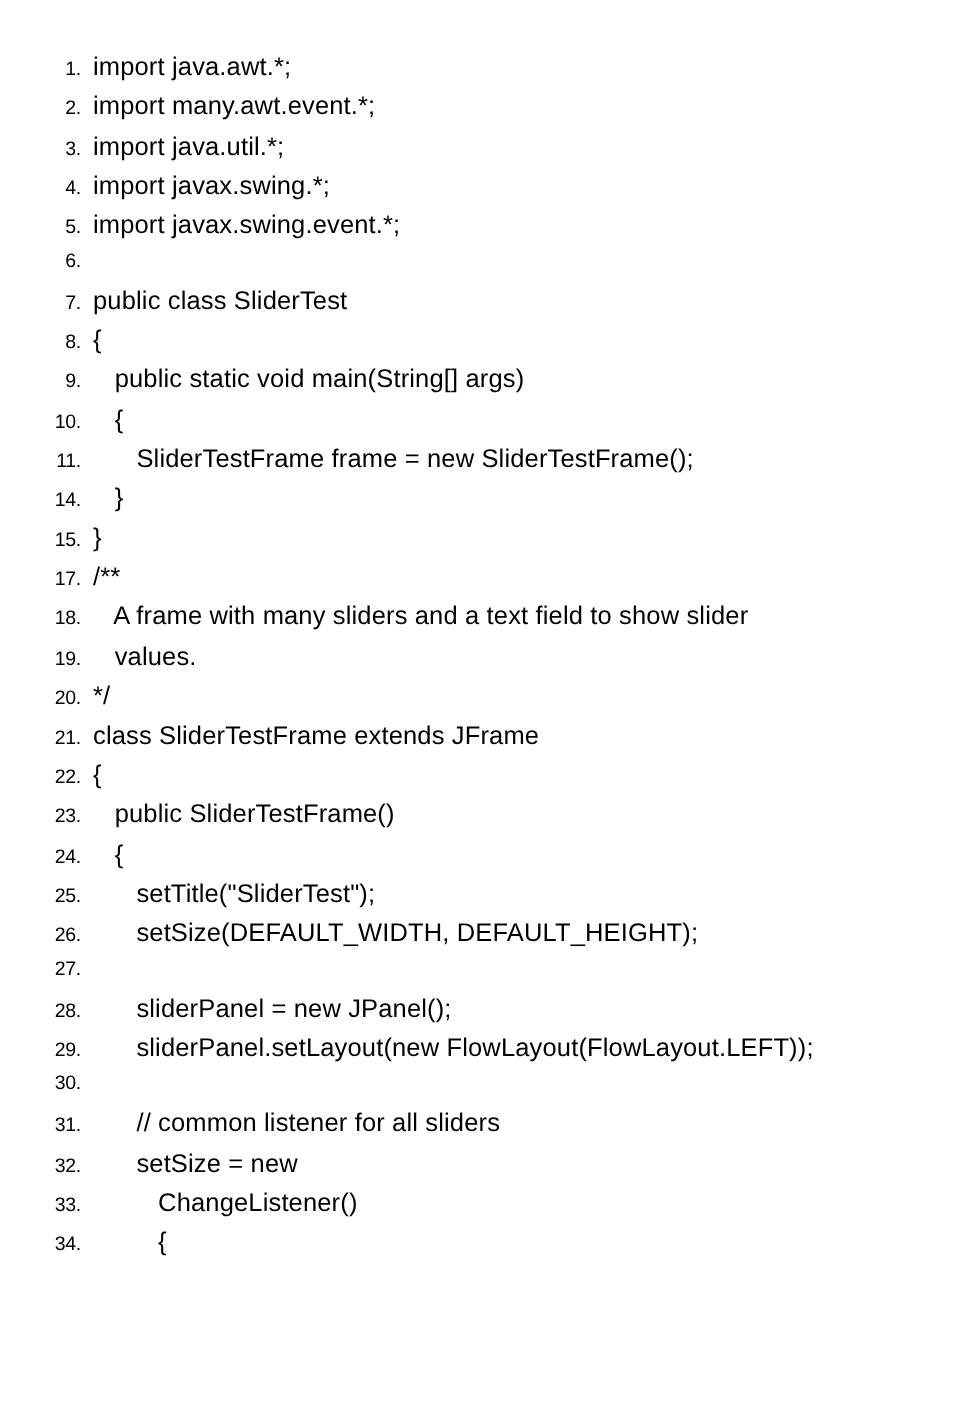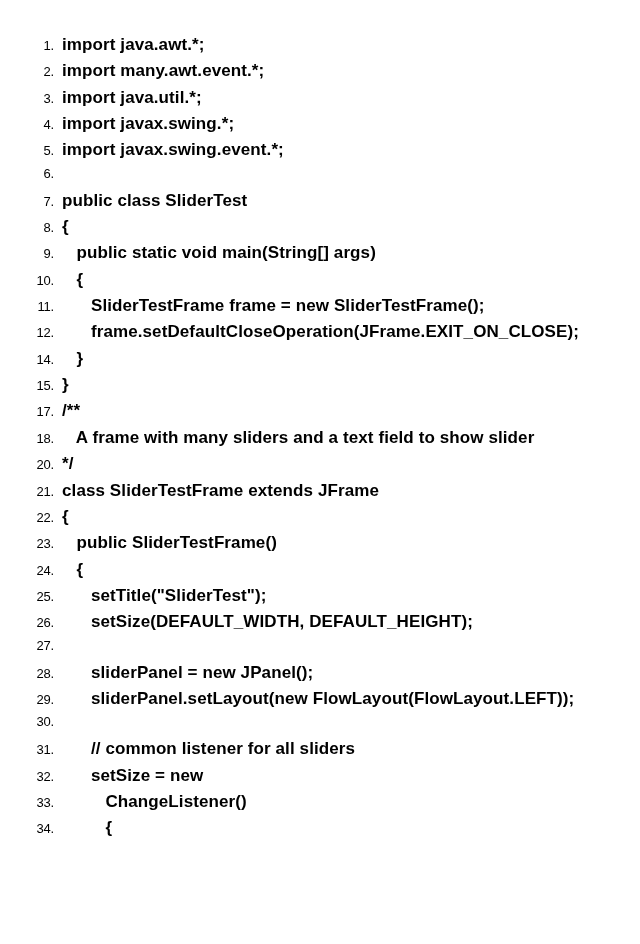--- a/index.html
+++ b/index.html
@@ -33,21 +33,21 @@
       letter-spacing: -0.2px;
     }
     .line-num::after {
       content: ".";
     }
     .code {
       font-family: 'Lucida Sans', 'Lucida Grande', 'Helvetica', sans-serif;
       font-size: 17px;
       letter-spacing: 0.1px;
       white-space: pre;
-      font-weight: 700;
+      font-weight: 400;
       text-align: center;
     }
   </style>
 </head>
 <body>
 
 <div class="code-container">
     <div class="line">
       <span class="line-num">1</span>
       <span class="code">import java.awt.*;</span>
@@ -86,38 +86,38 @@
     </div>
     <div class="line">
       <span class="line-num">10</span>
       <span class="code">   {</span>
     </div>
     <div class="line">
       <span class="line-num">11</span>
       <span class="code">      SliderTestFrame frame = new SliderTestFrame();</span>
     </div>
     <div class="line">
-      <span class="line-num">12</span>
-      <span class="code">      frame.setDefaultCloseOperation(JFrame.EXIT_ON_CLOSE);</span>
-    </div>
-    <div class="line">
       <span class="line-num">14</span>
       <span class="code">   }</span>
     </div>
     <div class="line">
       <span class="line-num">15</span>
       <span class="code">}</span>
     </div>
     <div class="line">
       <span class="line-num">17</span>
       <span class="code">/**</span>
     </div>
     <div class="line">
       <span class="line-num">18</span>
       <span class="code">   A frame with many sliders and a text field to show slider</span>
+    </div>
+    <div class="line">
+      <span class="line-num">19</span>
+      <span class="code">   values.</span>
     </div>
     <div class="line">
       <span class="line-num">20</span>
       <span class="code">*/</span>
     </div>
     <div class="line">
       <span class="line-num">21</span>
       <span class="code">class SliderTestFrame extends JFrame</span>
     </div>
     <div class="line">

